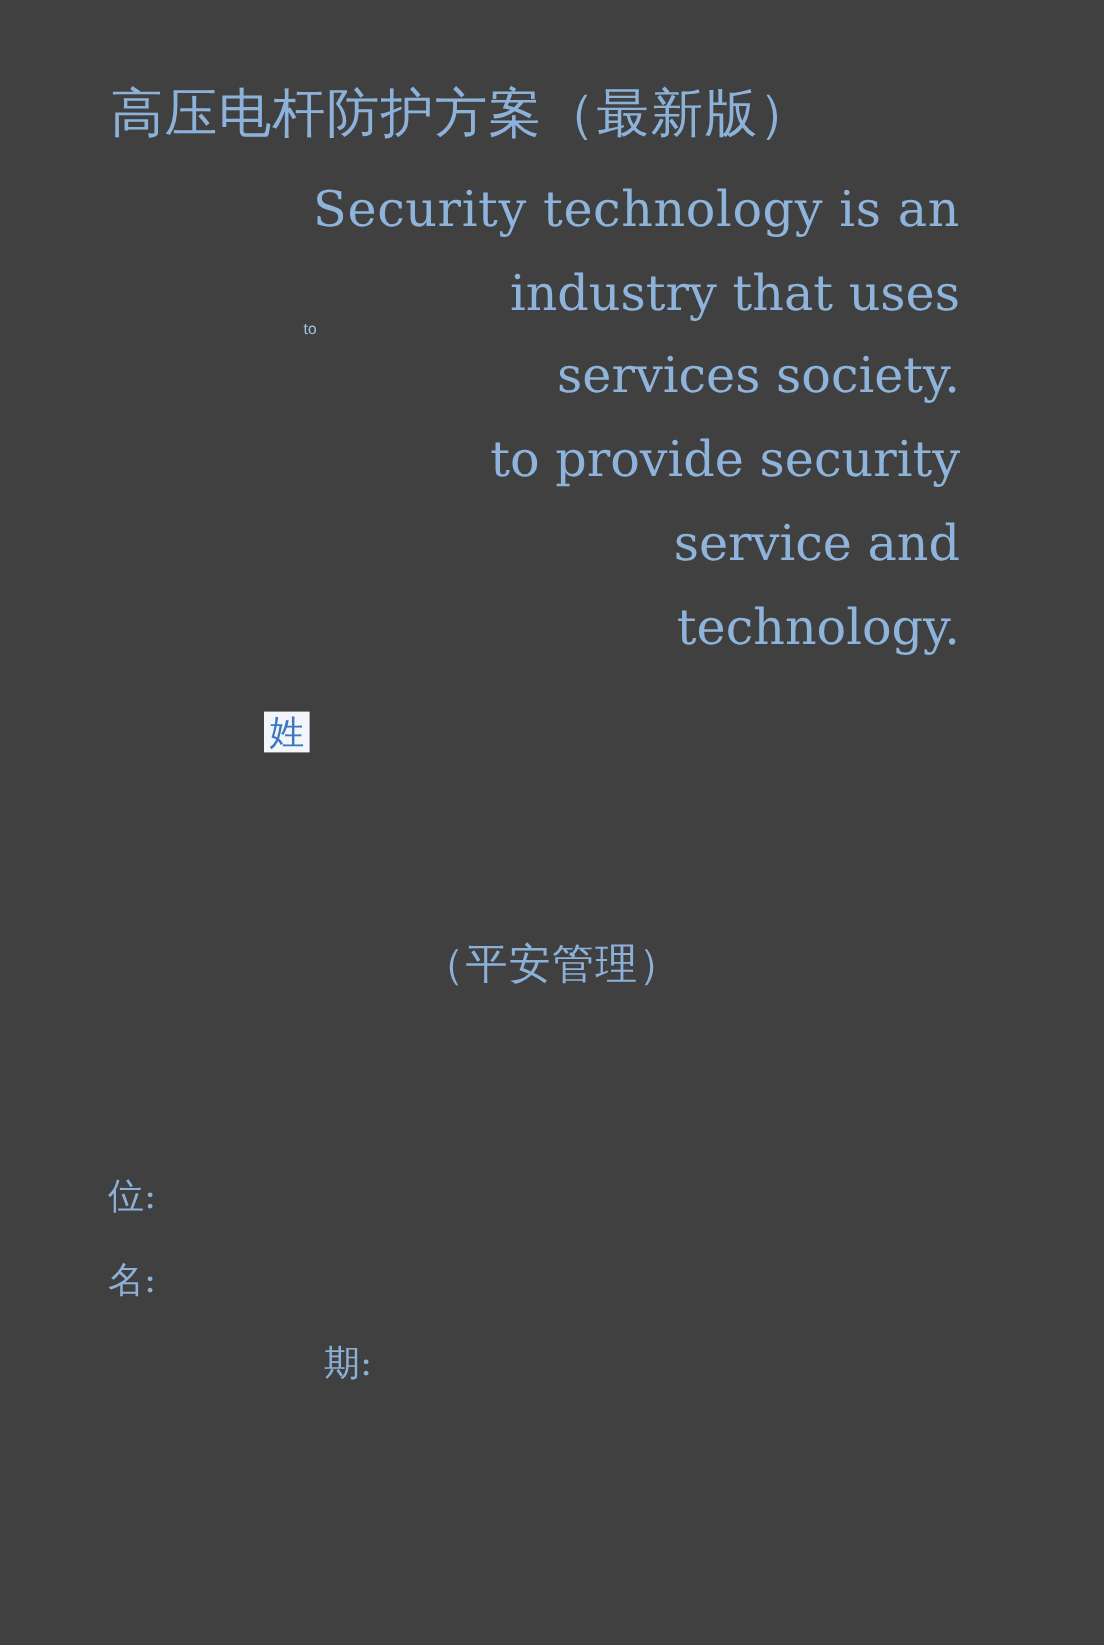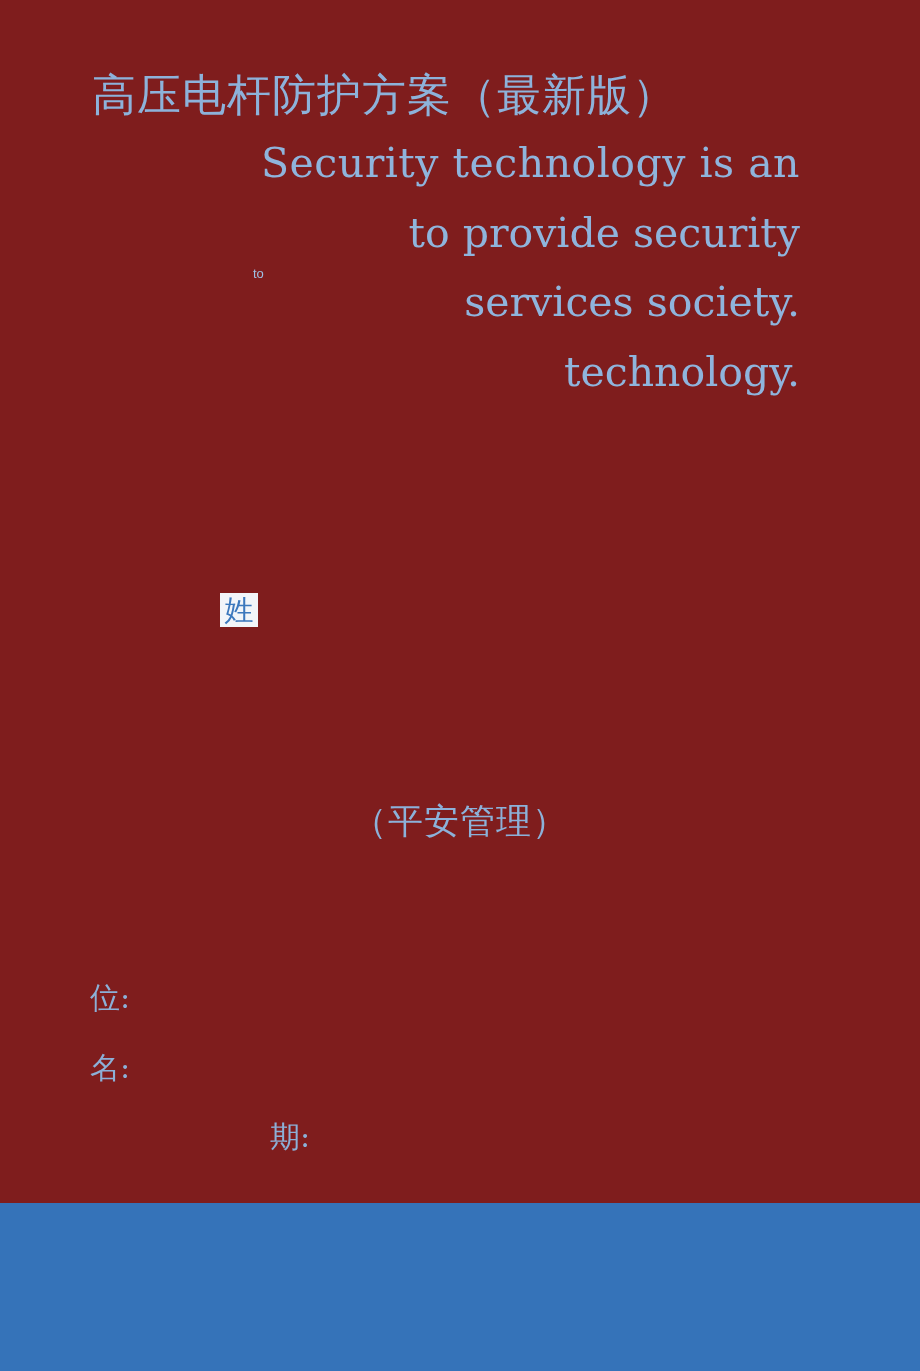--- a/index.html
+++ b/index.html
@@ -12,43 +12,43 @@
     height: 1371px;
     overflow: hidden;
     background: #3573b9;
     font-family: "Liberation Serif", "DejaVu Serif", serif;
     -webkit-font-smoothing: antialiased;
   }
 
   #page {
     position: relative;
     width: 920px;
-    height: 1203px;
-    background: #7f1d1d;
+    height: 1371px;
+    background: #404040;
   }
 
   
   .cover-title {
     position: absolute;
     left: 92px;
     top: 66px;
     width: 700px;
     font-family: "DejaVu Serif", "Liberation Serif", serif;
     font-size: 44px;
     line-height: 58px;
     letter-spacing: 1px;
     color: #8db2da;
     white-space: nowrap;
   }
 
   
   .body-block {
     position: absolute;
     left: 40px;
-    top: 129px;
+    top: 140px;
     width: 760px;
     text-align: right;
     font-family: "DejaVu Serif", "Liberation Serif", serif;
     font-size: 41px;
     line-height: 69.7px;
     letter-spacing: 0px;
     color: #8fb4dc;
     white-space: nowrap;
   }
   .body-line {
@@ -97,21 +97,20 @@
     left: 0;
     top: 780px;
     width: 920px;
     text-align: center;
     font-family: "DejaVu Serif", "Liberation Serif", serif;
     font-size: 35px;
     line-height: 48px;
     letter-spacing: 1px;
     color: #8cb1d9;
     white-space: nowrap;
-    margin-top: 17px;
   }
 
   
   .fields {
     position: absolute;
     left: 0;
     top: 960px;
     width: 920px;
     height: 260px;
   }
@@ -129,22 +128,24 @@
 </style>
 </head>
 <body>
 
 <div id="page">
 
   <div class="cover-title">高压电杆防护方案（最新版）</div>
 
   <div class="body-block">
     <span class="body-line lead">Security technology is an</span>
+    <span class="body-line">industry that uses</span>
+    <span class="body-line">services society.</span>
     <span class="body-line">to provide security</span>
-    <span class="body-line">services society.</span>
+    <span class="body-line">service and</span>
     <span class="body-line">technology.</span>
   </div>
 
   <div class="stray-to">to</div>
 
   <div class="glyph-chip">
     <span class="glyph">姓</span>
   </div>
 
   <div class="sub-paren">（平安管理）</div>

